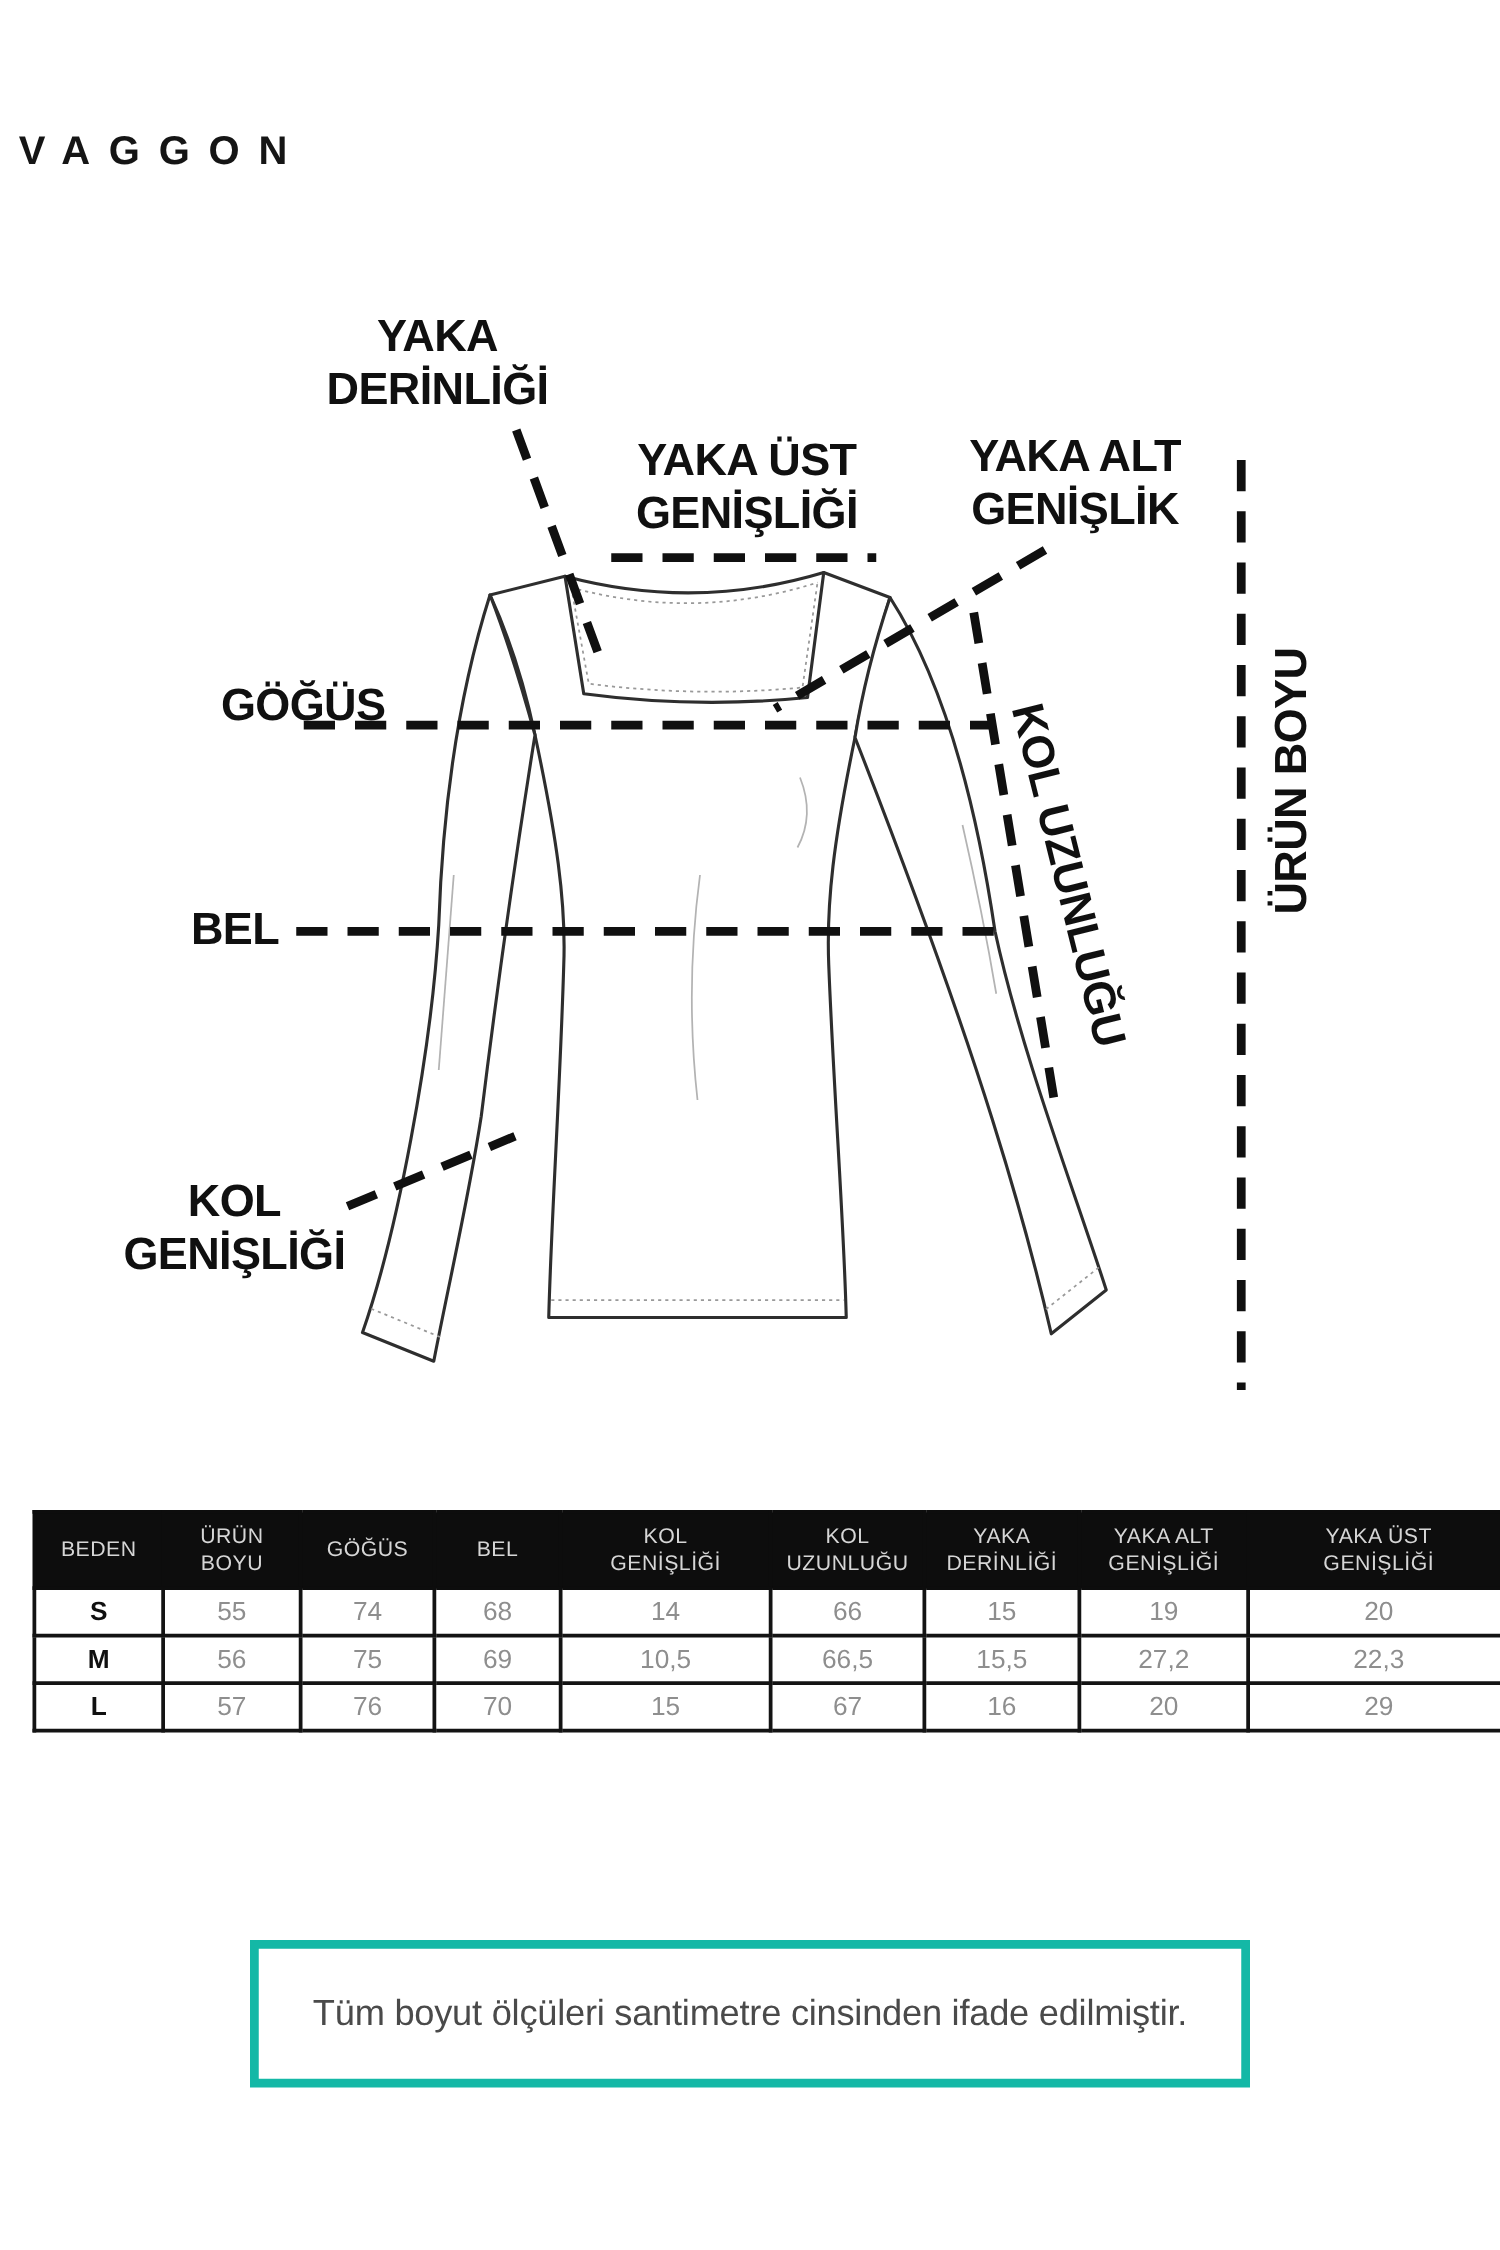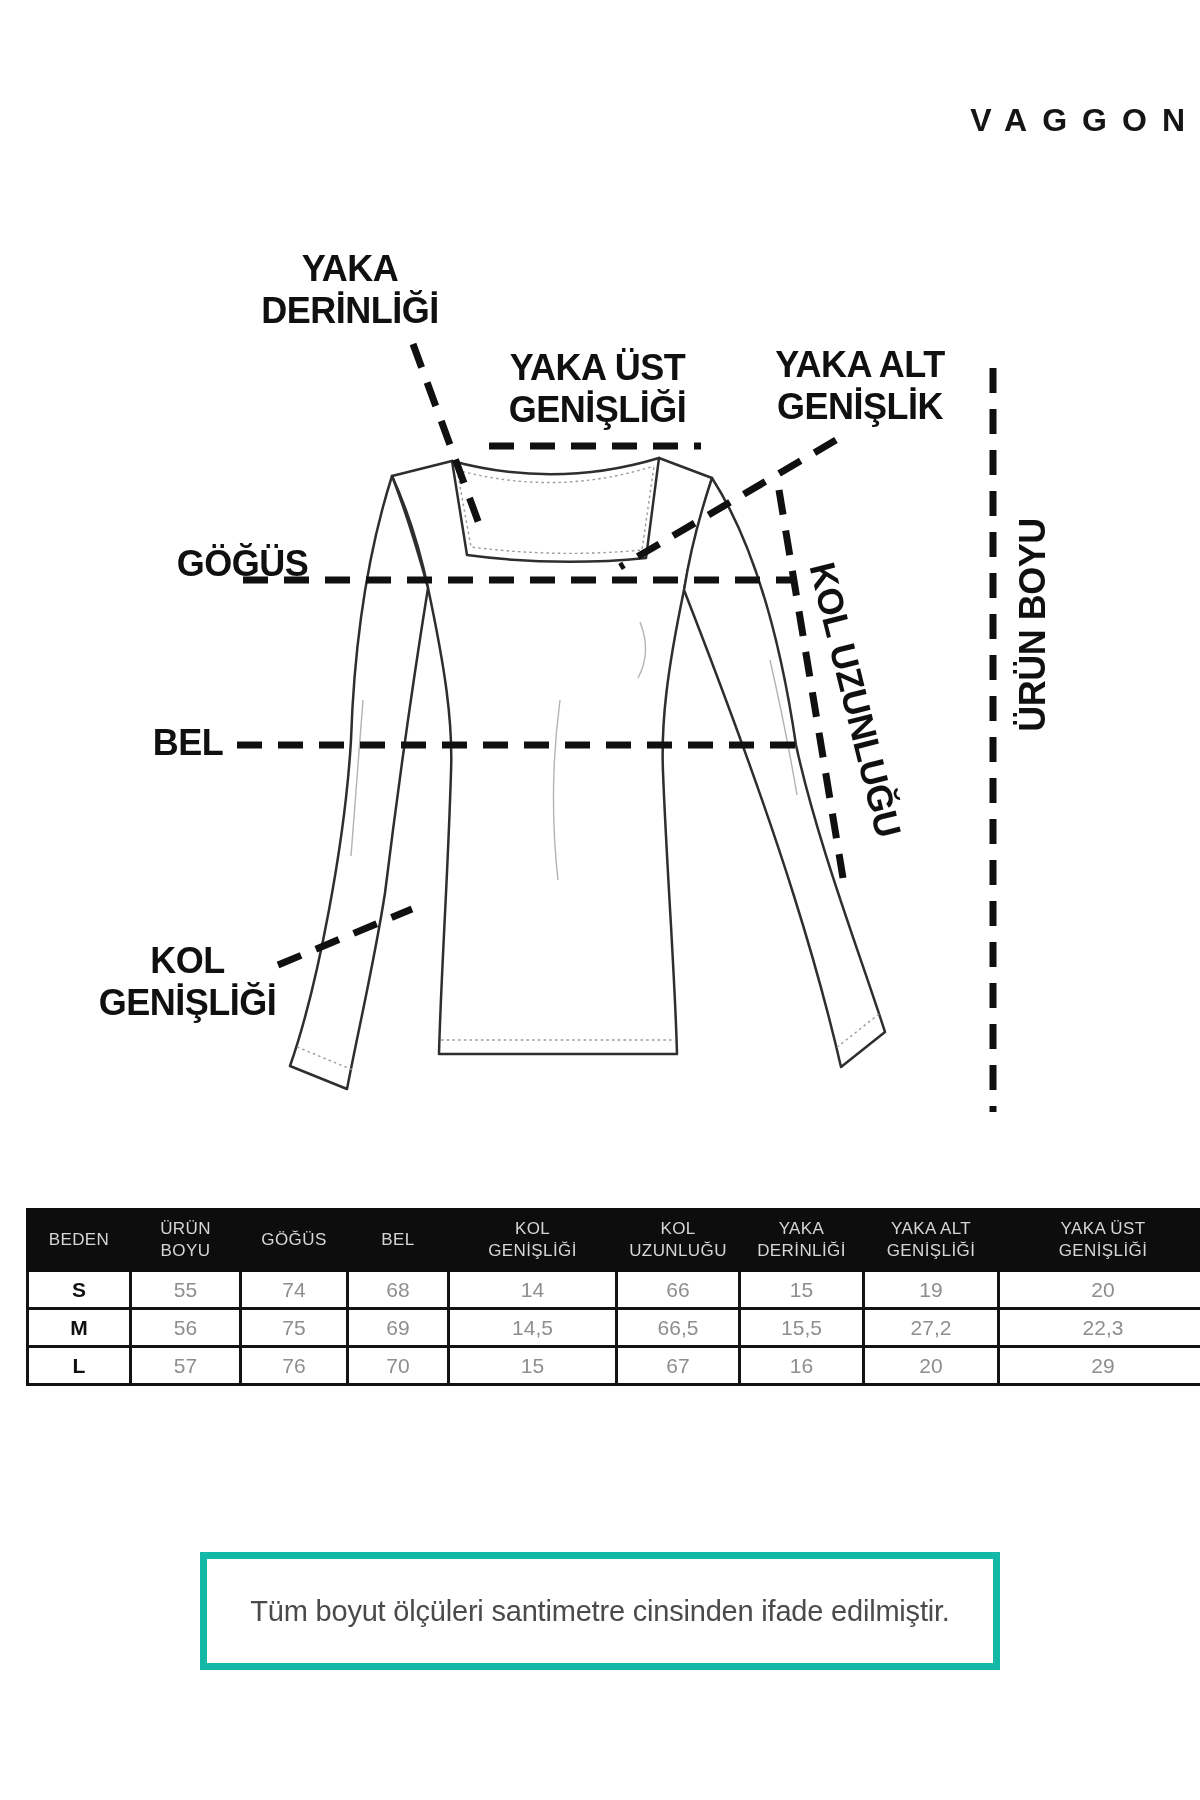--- a/index.html
+++ b/index.html
@@ -1,18 +1,18 @@
 <!DOCTYPE html>
 <html><head>
 <meta charset="utf-8">
 <style>
   html,body{margin:0;padding:0;background:#ffffff;}
   .page{position:relative;width:1200px;height:1800px;background:#ffffff;overflow:hidden;
         font-family:"Liberation Sans","DejaVu Sans",sans-serif;}
-  .brand{position:absolute;top:102px;left:0;width:1200px;text-align:right;
+  .brand{position:absolute;top:102px;left:0;width:1200px;text-align:left;
          font-size:32px;font-weight:700;color:#151515;letter-spacing:15px;text-indent:15px;}
   svg.diagram{position:absolute;left:0;top:0;pointer-events:none;}
   .lbl{position:absolute;font-weight:700;font-size:36px;line-height:1.16;color:#101010;
        text-align:center;white-space:pre-line;letter-spacing:-0.5px;}
   .lbl.rot{transform-origin:50% 50%;}
   
   table.sizes{position:absolute;left:10px;top:1208px;width:1180px;border-collapse:collapse;
               table-layout:fixed;margin-left:16px;}
   table.sizes th{background:#0d0d0d;color:#d6d6d6;font-weight:400;font-size:17px;
                  letter-spacing:.4px;white-space:pre-line;line-height:1.3;height:56px;
@@ -142,21 +142,21 @@
         <td>66</td>
         <td>15</td>
         <td>19</td>
         <td>20</td>
       </tr>
       <tr>
         <td class="size">M</td>
         <td>56</td>
         <td>75</td>
         <td>69</td>
-        <td>14,5</td>
+        <td>10,5</td>
         <td>66,5</td>
         <td>15,5</td>
         <td>27,2</td>
         <td>22,3</td>
       </tr>
       <tr>
         <td class="size">L</td>
         <td>57</td>
         <td>76</td>
         <td>70</td>

